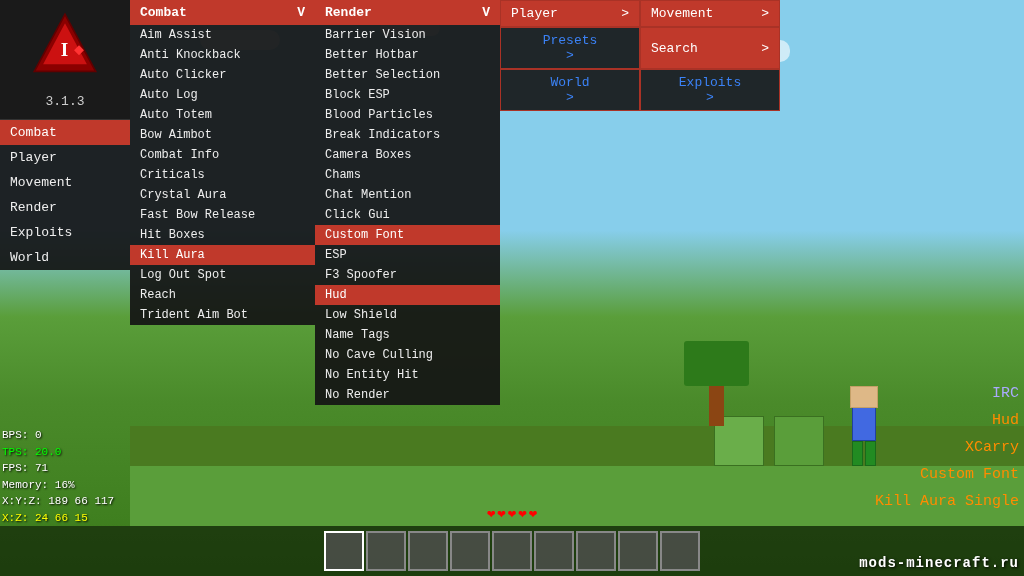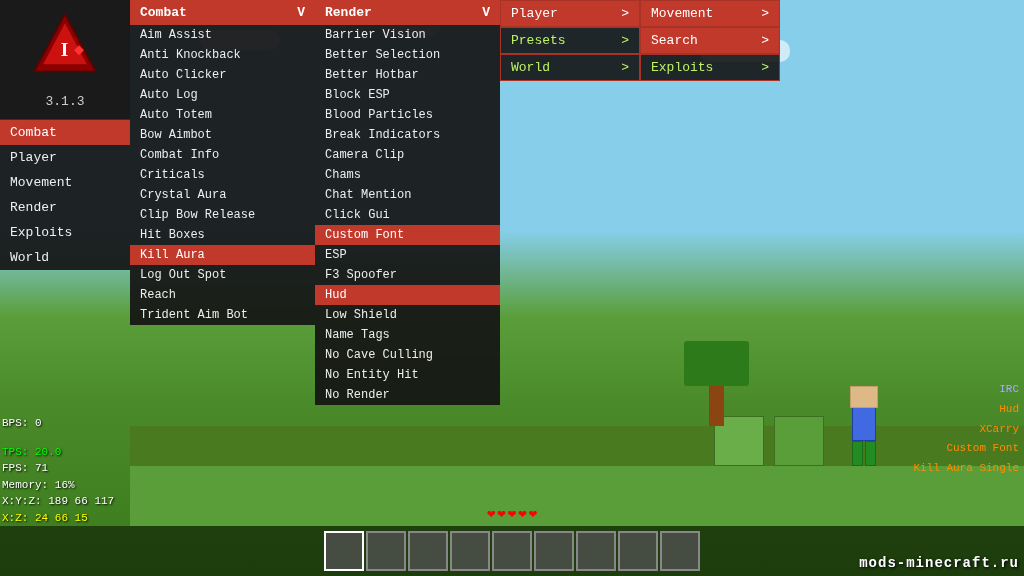--- a/index.html
+++ b/index.html
@@ -60,21 +60,21 @@
     
     #stats {
       position: absolute;
       bottom: 50px;
       left: 2px;
       color: #fff;
       font-size: 11px;
       line-height: 1.5;
       text-shadow: 1px 1px 2px #000;
     }
-    #stats .tps { color: #00ff00; margin-top: 12px; }
+    #stats .tps { color: #00ff00; }
     #stats .xyz2 { color: #ffff00; }
     
     #combat-menu {
       position: absolute;
       left: 130px; top: 0;
       width: 185px;
       background: rgba(20,20,20,0.93);
     }
     #combat-header {
       background: #c0392b;
@@ -126,29 +126,30 @@
       color: #fff;
       font-size: 13px;
       cursor: pointer;
       display: flex;
       justify-content: space-between;
       align-items: center;
       border: 1px solid #a93226;
     }
     .top-menu-btn.dark {
       background: rgba(20,20,20,0.9);
-      color: #bef264;
+      color: #3b82f6;
+      flex-direction: column;
     }
     
     #right-overlay {
       position: absolute;
       right: 5px;
       top: 380px;
       text-align: right;
-      font-size: 11px;
+      font-size: 15px;
       line-height: 1.8;
     }
     .ro-irc { color: #aaaaff; }
     .ro-hud { color: #ff8c00; }
     .ro-xcarry { color: #ff8c00; }
     .ro-customfont { color: #ff8c00; }
     .ro-killaura { color: #ff8c00; }
     
     #bottom-hud {
       position: absolute;
@@ -276,40 +277,40 @@
     </div>
     <div class="menu-item">Aim Assist</div>
     <div class="menu-item">Anti Knockback</div>
     <div class="menu-item">Auto Clicker</div>
     <div class="menu-item">Auto Log</div>
     <div class="menu-item">Auto Totem</div>
     <div class="menu-item">Bow Aimbot</div>
     <div class="menu-item">Combat Info</div>
     <div class="menu-item">Criticals</div>
     <div class="menu-item">Crystal Aura</div>
-    <div class="menu-item">Clip Bow Release</div>
+    <div class="menu-item">Fast Bow Release</div>
     <div class="menu-item">Hit Boxes</div>
     <div class="menu-item highlighted">Kill Aura</div>
     <div class="menu-item">Log Out Spot</div>
     <div class="menu-item">Reach</div>
     <div class="menu-item">Trident Aim Bot</div>
   </div>
 
   <div id="render-menu">
     <div id="render-header">
       <span>Render</span>
       <span>V</span>
     </div>
     <div class="menu-item">Barrier Vision</div>
+    <div class="menu-item">Better Hotbar</div>
     <div class="menu-item">Better Selection</div>
-    <div class="menu-item">Better Hotbar</div>
     <div class="menu-item">Block ESP</div>
     <div class="menu-item">Blood Particles</div>
     <div class="menu-item">Break Indicators</div>
-    <div class="menu-item">Camera Clip</div>
+    <div class="menu-item">Camera Boxes</div>
     <div class="menu-item">Chams</div>
     <div class="menu-item">Chat Mention</div>
     <div class="menu-item">Click Gui</div>
     <div class="menu-item highlighted">Custom Font</div>
     <div class="menu-item">ESP</div>
     <div class="menu-item">F3 Spoofer</div>
     <div class="menu-item highlighted">Hud</div>
     <div class="menu-item">Low Shield</div>
     <div class="menu-item">Name Tags</div>
     <div class="menu-item">No Cave Culling</div>

